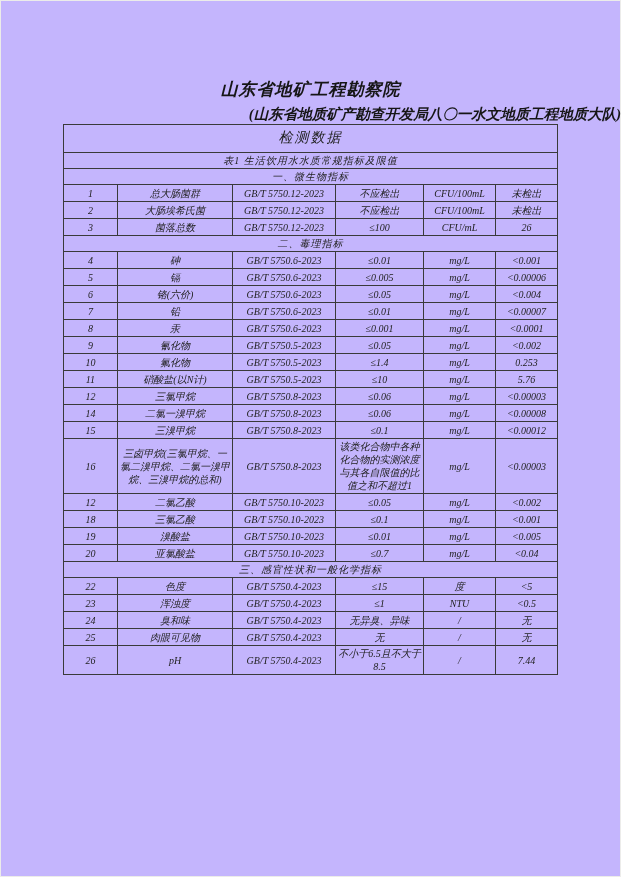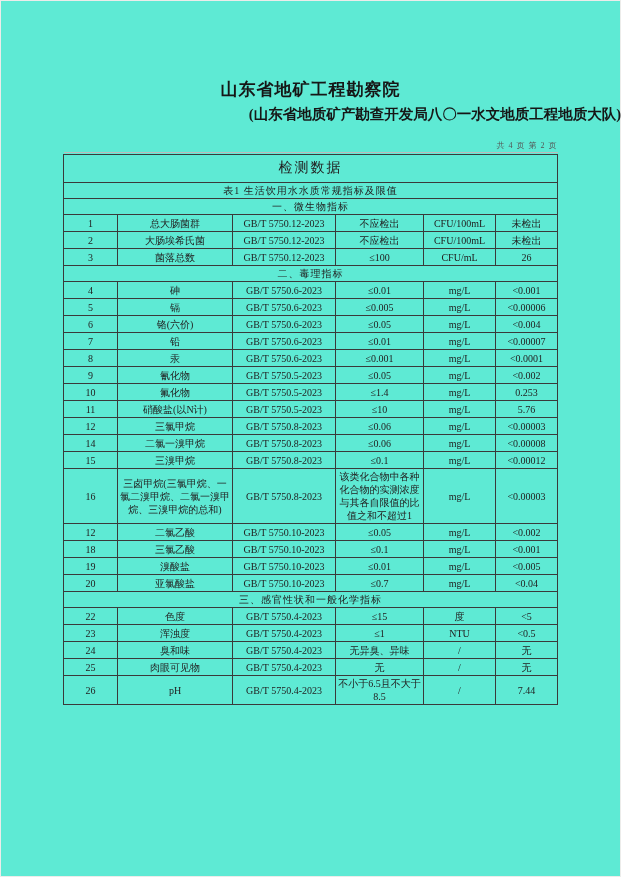--- a/index.html
+++ b/index.html
@@ -6,23 +6,24 @@
   html, body { background: #f6f6f5; }
   body {
     width: 621px; height: 877px;
     font-family: "Liberation Serif", "DejaVu Serif", serif;
     color: #1c1c1c;
     position: relative;
     overflow: hidden;
   }
   .page {
     position: absolute; inset: 0;
-    background: #5eead4;
+    background: #c4b5fd;
     box-shadow: inset 0 0 0 1px #ececea;
     padding-top: 78px;
+    font-style: italic;
   }
   .doc-title-1 {
     text-align: center;
     font-weight: bold;
     font-size: 17px;
     letter-spacing: 1px;
     color: #161616;
   }
   .doc-title-2 {
     text-align: right;
@@ -78,21 +79,20 @@
   col.c-limit  { width: 88px; }
   col.c-unit   { width: 72px; }
   col.c-result { width: 62px; }
 </style>
 </head>
 <body>
 
 <div class="page">
   <div class="doc-title-1">山东省地矿工程勘察院</div>
   <div class="doc-title-2">(山东省地质矿产勘查开发局八〇一水文地质工程地质大队)</div>
-  <div class="page-info">共 4 页 第 2 页</div>
 
   <table class="report">
     <colgroup>
       <col class="c-no">
         <col class="c-item">
         <col class="c-basis">
       <col class="c-limit">
         <col class="c-unit">
         <col class="c-result">
     </colgroup>

